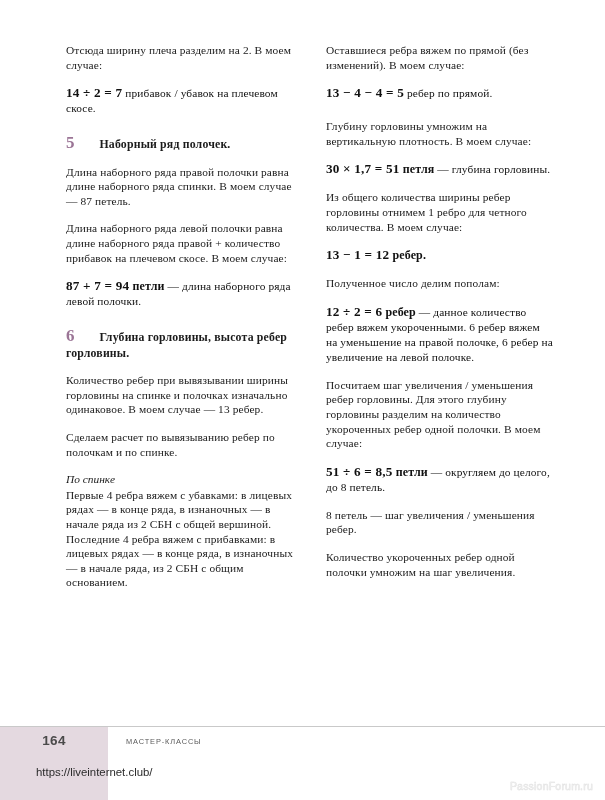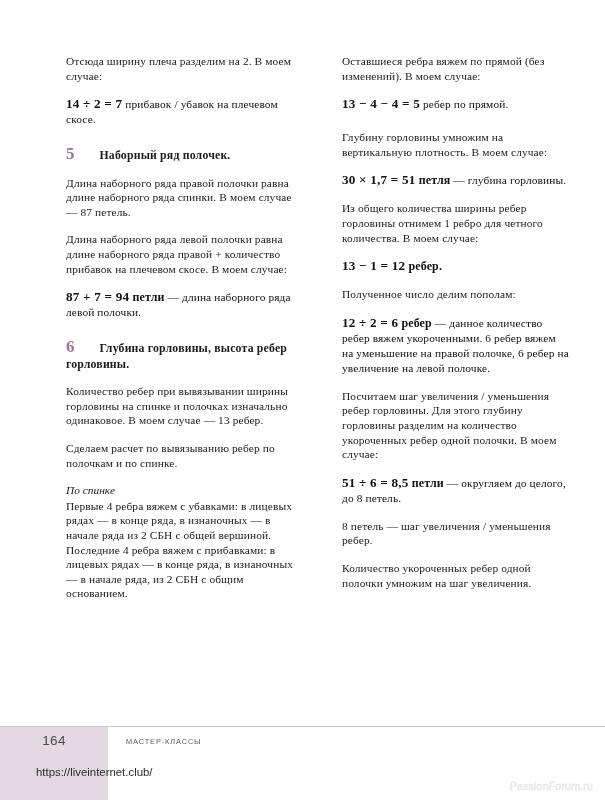--- a/index.html
+++ b/index.html
@@ -16,25 +16,25 @@
   }
 
   .page {
     position: absolute;
     inset: 0;
     background: #ffffff;
   }
 
   .columns {
     position: absolute;
-    top: 54px;
+    top: 43px;
     left: 66px;
     right: 40px;
     display: flex;
-    gap: 48px;
+    gap: 32px;
   }
 
   .col {
     width: 228px;
     flex: 0 0 228px;
   }
 
   
   .para {
     font-size: 11.4px;
@@ -126,20 +126,21 @@
   .footer-pageno {
     position: absolute;
     left: 0;
     top: 733px;
     width: 108px;
     text-align: center;
     font-size: 13.5px;
     color: #4a4a4a;
     font-family: "Liberation Sans", sans-serif;
     letter-spacing: 0.02em;
+    font-weight: bold;
   }
   .footer-section {
     position: absolute;
     left: 126px;
     top: 737px;
     font-size: 7.4px;
     letter-spacing: 0.12em;
     color: #5a5a5a;
     font-family: "Liberation Sans", sans-serif;
   }

